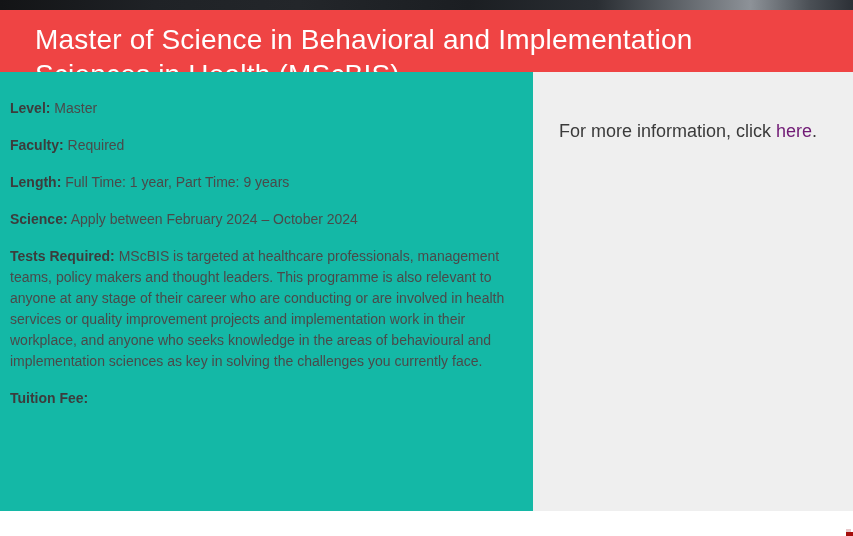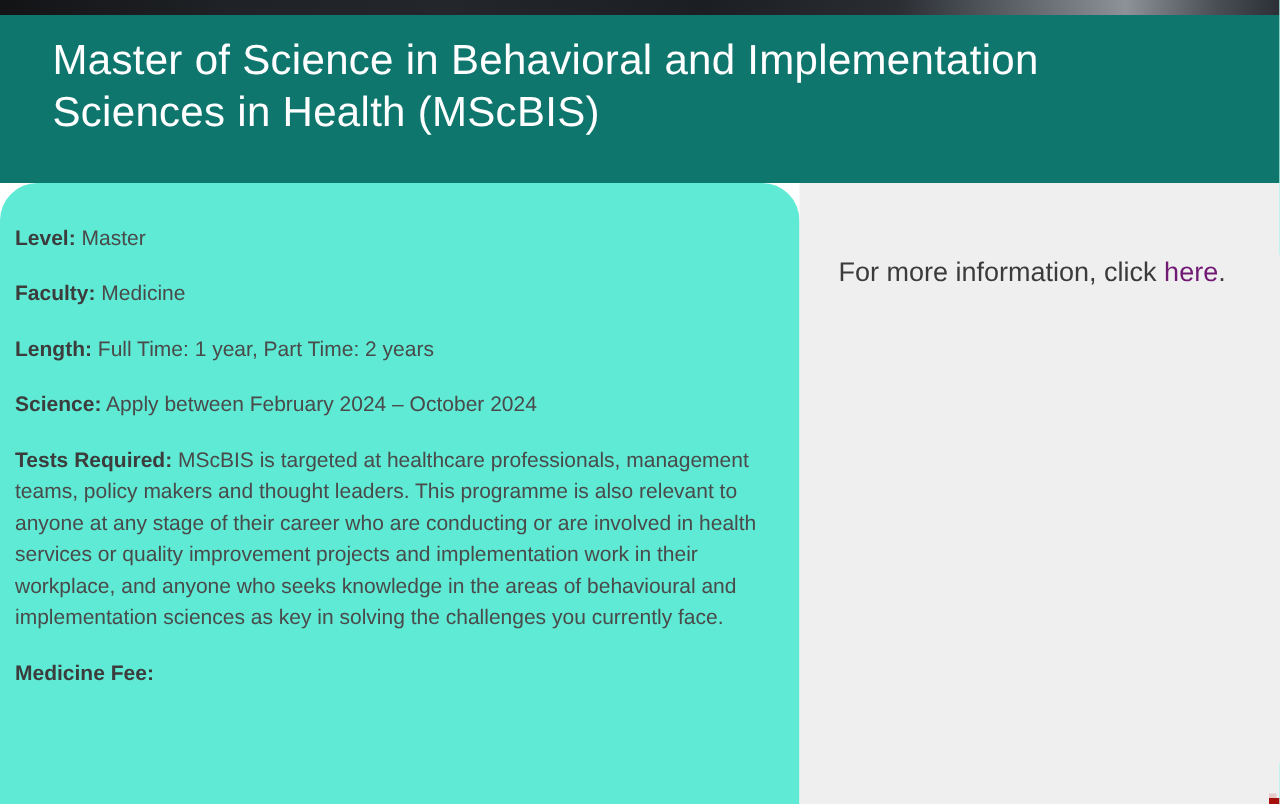--- a/index.html
+++ b/index.html
@@ -16,22 +16,22 @@
   }
   
   .top-strip {
     height: 10px;
     width: 100%;
     background: linear-gradient(90deg,
       #131416 0%, #1f2226 18%, #23262a 35%, #1b1e22 55%,
       #2a2e33 70%, #8d9298 88%, #4a4f55 95%, #2c3036 100%);
   }
   .banner {
-    background: #0f766e;
-    height: 112px;
+    background: #ef4444;
+    height: 62px;
     width: 100%;
     box-sizing: border-box;
     padding: 12px 60px 0 35px;
   }
   .banner h1 {
     margin: 0;
     color: #ffffff;
     font-size: 28px;
     line-height: 35px;
     font-weight: 500;
@@ -40,26 +40,25 @@
   .banner h1 span { display: block; }
 
   .layout {
     display: flex;
     width: 100%;
     height: 439px;
   }
   .main {
     flex: 0 0 533px;
     box-sizing: border-box;
-    background: #5eead4;
+    background: #14b8a6;
     padding: 26px 18px 0 10px;
     color: #4a4a4a;
     font-size: 14px;
     line-height: 21px;
-    border-radius: 25px;
   }
   .main p {
     margin: 0 0 16px 0;
   }
   .main strong {
     color: #3c3c3c;
     font-weight: 700;
   }
   .block-label { display: block; }
 
@@ -119,41 +118,41 @@
 
   <div class="main">
 
     <p>
       <strong>Level:</strong>
       <span>Master</span>
     </p>
 
     <p>
       <strong>Faculty:</strong>
-      <span>Medicine</span>
+      <span>Required</span>
     </p>
 
     <p>
       <strong>Length:</strong>
-      <span>Full Time: 1 year, Part Time: 2 years</span>
+      <span>Full Time: 1 year, Part Time: 9 years</span>
     </p>
 
 
     <p>
       <strong>Science:</strong>
       <span>Apply between February 2024 – October 2024</span>
     </p>
 
     <p>
       <strong>Tests Required:</strong>
       <span>MScBIS is targeted at healthcare professionals, management teams, policy makers and thought leaders. This programme is also relevant to anyone at any stage of their career who are conducting or are involved in health services or quality improvement projects and implementation work in their workplace, and anyone who seeks knowledge in the areas of behavioural and implementation sciences as key in solving the challenges you currently face.</span>
     </p>
 
     <p>
-      <strong class="block-label">Medicine Fee:</strong>
+      <strong class="block-label">Tuition Fee:</strong>
     </p>
 
   </div>
 
   <div class="sidebar">
     <p>
       <span>For more information, click</span>
       <a class="info-link" href="#">here</a><span>.</span>
     </p>
   </div>

